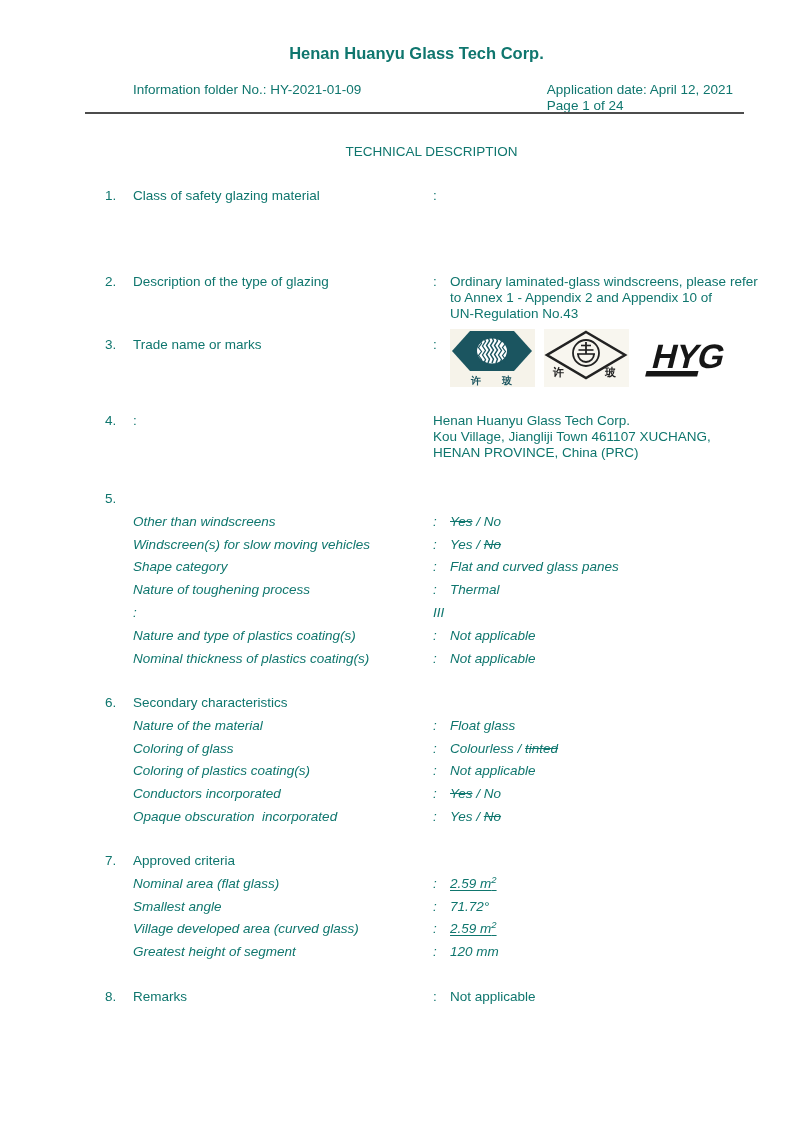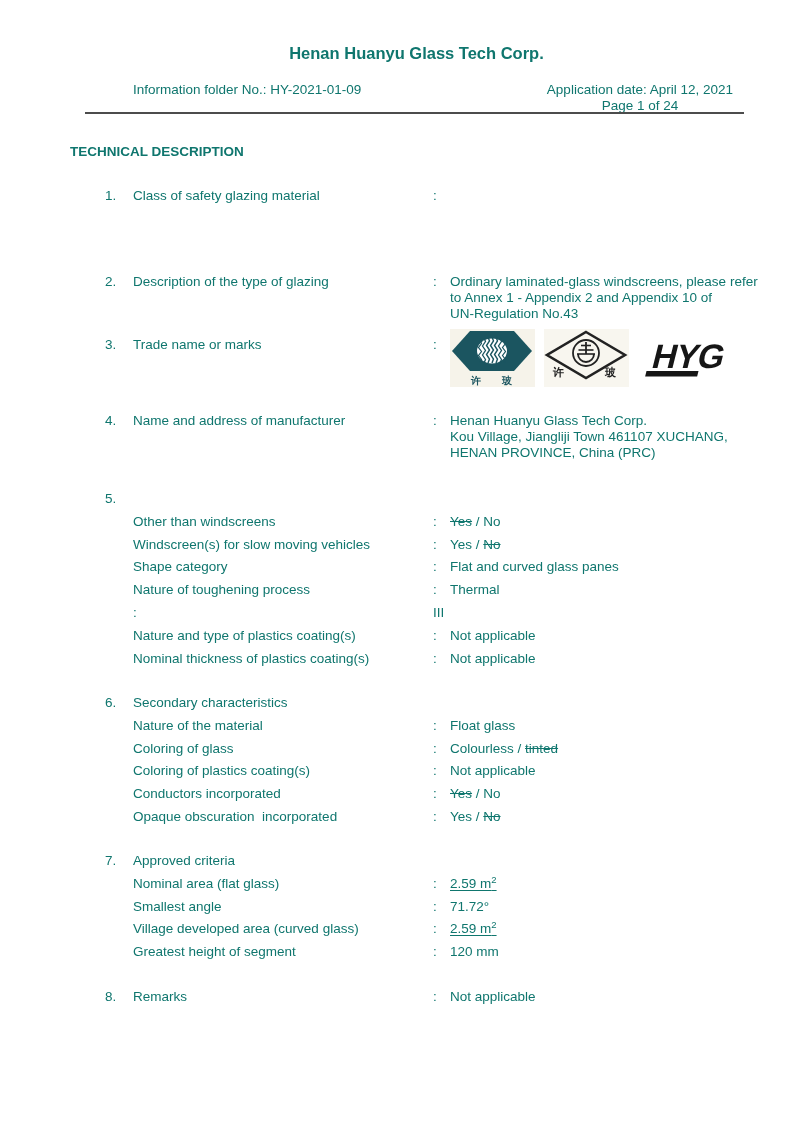--- a/index.html
+++ b/index.html
@@ -5,27 +5,27 @@
   html,body { margin:0; padding:0; background:#e8e8e8; }
   .page {
     position:relative; width:793px; height:1122px; margin:0 auto;
     background:#ffffff; overflow:hidden;
     font-family:"Liberation Sans", sans-serif;
     font-size:13.5px; line-height:16px; color:#0f766e;
   }
   .abs { position:absolute; }
   .company-title { top:45px; left:40px; right:0; text-align:center; font-size:16.5px; font-weight:bold; }
   .info-left { top:82px; left:112px;margin-left:21px; }
-  .info-right { top:82px; right:60px; text-align:center; }
+  .info-right { top:82px; right:60px; text-align:left; }
   .rule { top:112px; left:85px; width:659px; border-top:2px solid #4c4c4c; height:0; }
-  .doc-title { top:144px; left:70px; right:0; font-weight:bold; }
+  .doc-title { top:144px; left:70px; right:0; text-align:center; font-weight:normal; }
 
   .sec { position:absolute; left:105px; right:40px; }
   .row { display:grid; grid-template-columns:28px 300px 17px auto; align-items:start; }
-  .srow { margin-top:6.8px; }
+  .srow { margin-top:6.8px;font-style:italic; }
   .num { }
   .lab { white-space:pre; }
   .val { white-space:pre; }
   .strike { text-decoration:line-through; }
   .und { text-decoration:underline; text-underline-offset:2px; }
   sup { font-size:9.5px; line-height:0; vertical-align:super; }
 
   .logo-strip { display:flex; gap:9px; align-items:flex-start; margin-top:-8px; }
   .logo-strip svg { display:block; }
 </style>
@@ -104,21 +104,20 @@
             <rect x="-3" y="42" width="52" height="5.5" fill="#161616"></rect>
           </g>
         </svg>
       </span>
     </div>
   </div>
 
   <div class="sec" style="top:413px">
     <div class="row">
       <span class="num">4.</span>
-      <span class="lab">Name and address of manufacturer</span>
       <span>:</span>
       <span class="val">Henan Huanyu Glass Tech Corp.
 Kou Village, Jiangliji Town 461107 XUCHANG,
 HENAN PROVINCE, China (PRC)</span>
     </div>
   </div>
 
   <div class="sec" style="top:491px">
     <div class="row">
       <span class="num">5.</span>

